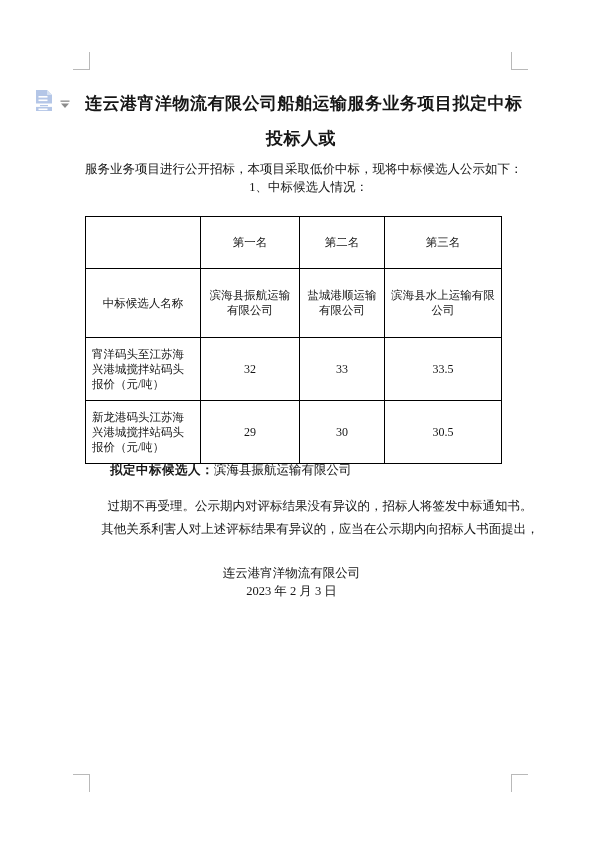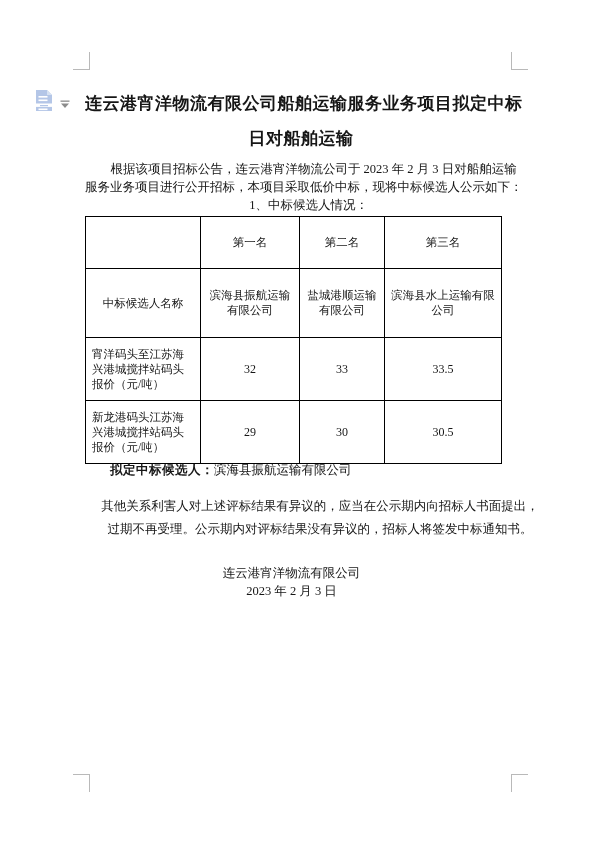--- a/index.html
+++ b/index.html
@@ -101,25 +101,24 @@
     <span class="arrow">
       <svg width="12" height="9" viewBox="0 0 12 9">
         <rect x="1.5" y="0.5" width="9" height="1.3" fill="#8c8c8c"></rect>
         <path d="M2 3.5 h8 l-4 4.5 z" fill="#8c8c8c"></path>
       </svg>
     </span>
   </div>
 
   <div class="doc-title">
     <div class="content-line">连云港宵洋物流有限公司船舶运输服务业务项目拟定中标</div>
-    <div class="content-line">日对船舶运输</div>
+    <div class="content-line">投标人或</div>
   </div>
 
   <div class="intro">
-    <div class="content-line indent-2">根据该项目招标公告，连云港宵洋物流公司于 2023 年 2 月 3 日对船舶运输</div>
     <div class="content-line">服务业务项目进行公开招标，本项目采取低价中标，现将中标候选人公示如下：</div>
     <div class="content-line indent-1">1、中标候选人情况：</div>
   </div>
 
   <table class="bid-table">
     <colgroup>
       <col style="width:115px">
         <col style="width:99px">
         <col style="width:85px">
         <col style="width:117px">
@@ -150,22 +149,22 @@
       <td class="num">30.5</td>
     </tr>
   </tbody>
     </table>
 
   <div class="proposed indent-2">
     <span class="lbl">拟定中标候选人：</span><span>滨海县振航运输有限公司</span>
   </div>
 
   <div class="notice">
+    <div class="content-line">过期不再受理。公示期内对评标结果没有异议的，招标人将签发中标通知书。</div>
     <div class="content-line">其他关系利害人对上述评标结果有异议的，应当在公示期内向招标人书面提出，</div>
-    <div class="content-line">过期不再受理。公示期内对评标结果没有异议的，招标人将签发中标通知书。</div>
   </div>
 
   <div class="footer-block">
     <div class="content-line sig-line">连云港宵洋物流有限公司</div>
     <div class="content-line sig-line">2023 年 2 月 3 日</div>
   </div>
 
 </div>
 
 </body></html>

